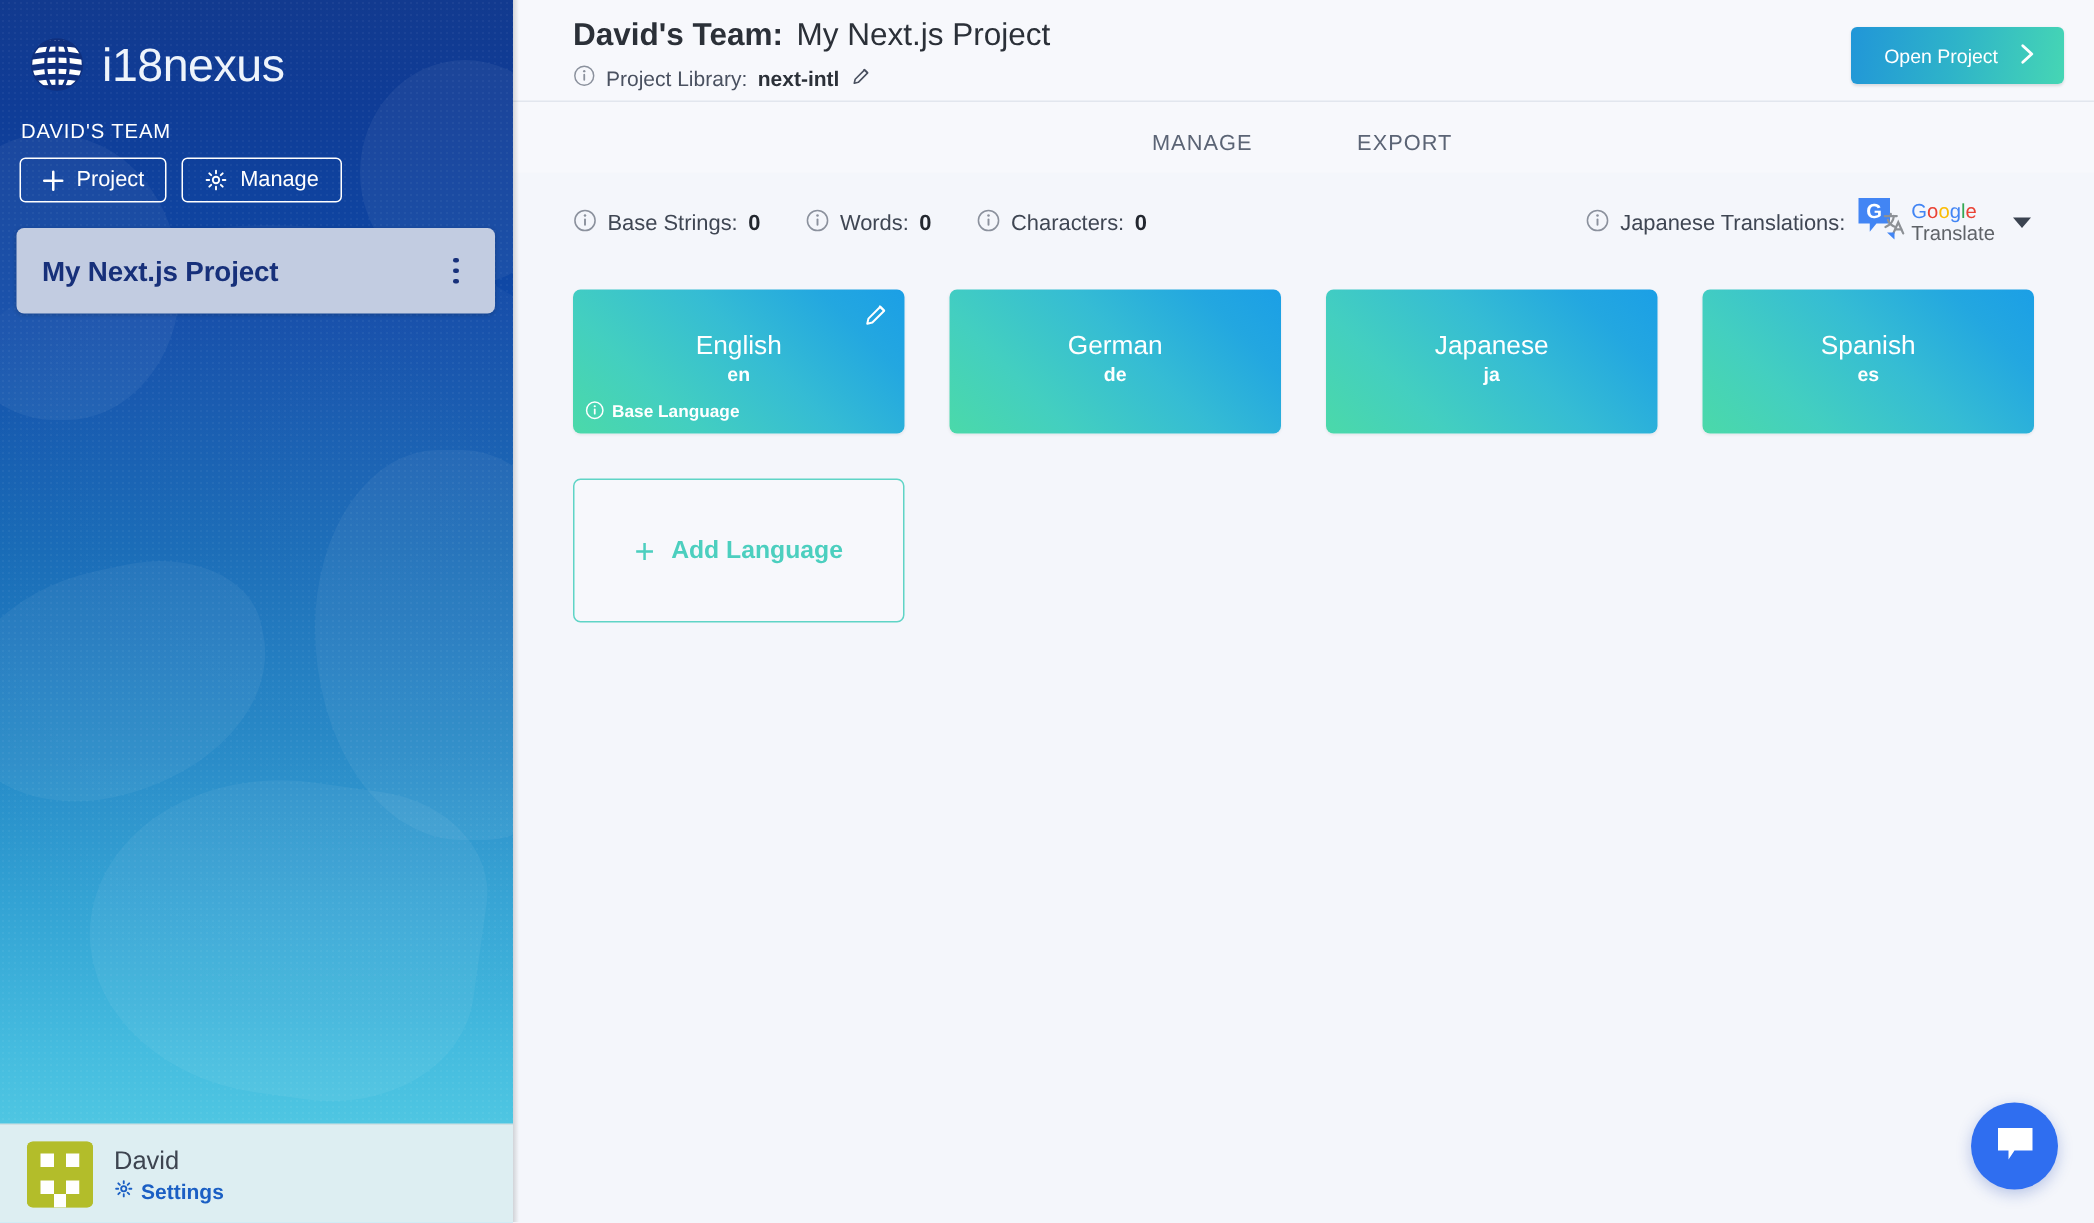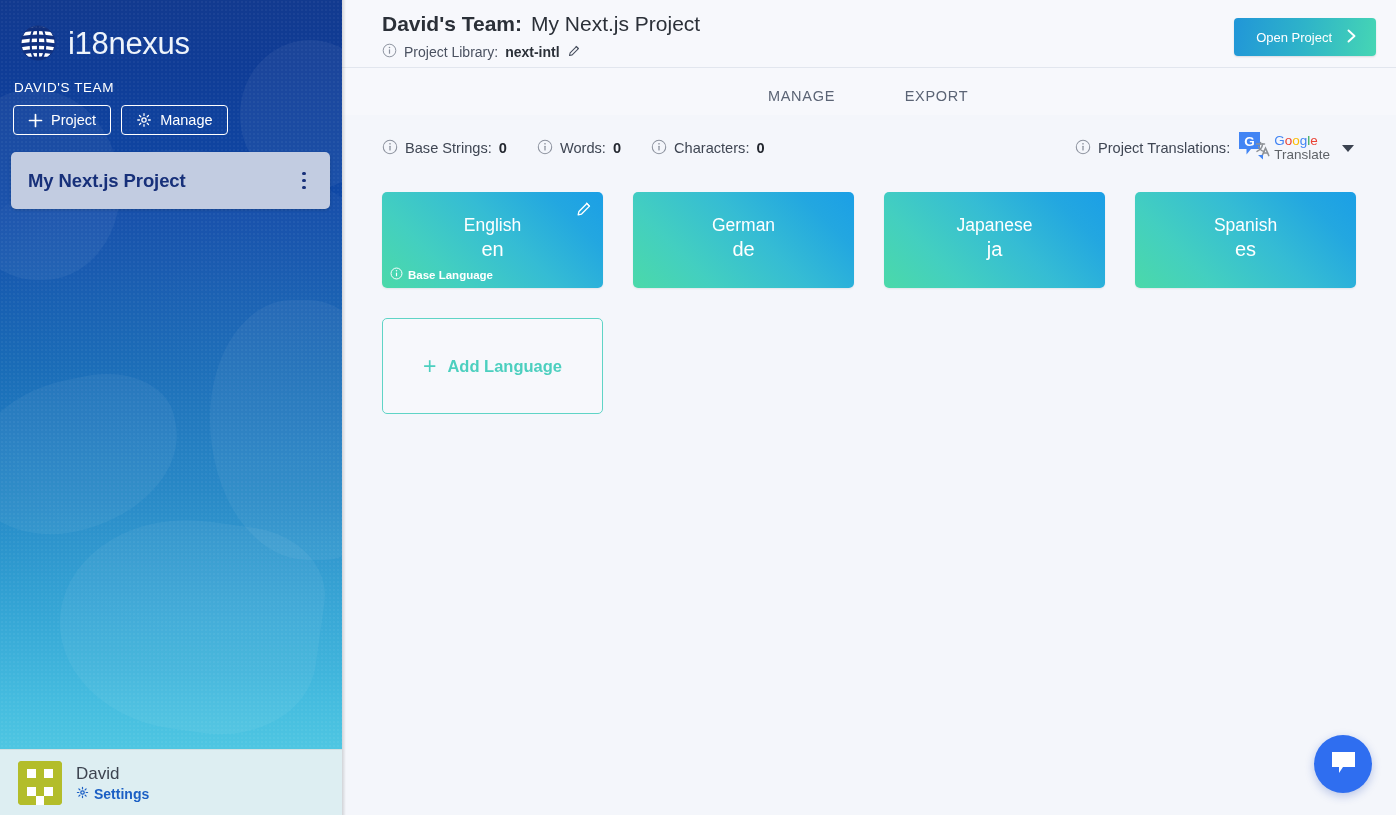--- a/index.html
+++ b/index.html
@@ -340,21 +340,21 @@
   .lang-card-body {
     height: 100%;
     display: flex;
     flex-direction: column;
     align-items: center;
     justify-content: center;
     gap: 1px;
     padding-bottom: 4px;
   }
   .lang-name { font-size: 17.5px; font-weight: 400; line-height: 1.2; }
-  .lang-code { font-size: 20px; font-weight: normal; line-height: 1.2; }
+  .lang-code { font-size: 13px; font-weight: bold; line-height: 1.2; }
   .card-edit {
     position: absolute;
     top: 7px; right: 8px;
     width: 20px; height: 20px;
     cursor: pointer;
   }
   .base-badge {
     position: absolute;
     left: 8px; bottom: 6px;
     display: inline-flex;
@@ -597,21 +597,21 @@
 
       <div class="mt-block">
         <span class="mt-label">
           <span class="info-icon">
             <svg width="16" height="16" viewBox="0 0 20 20" aria-hidden="true">
               <circle cx="10" cy="10" r="8.4" fill="none" stroke="#8b919d" stroke-width="1.3"></circle>
               <circle cx="10" cy="5.9" r="1.05" fill="#8b919d"></circle>
               <rect x="9.2" y="8.3" width="1.6" height="6.1" rx="0.8" fill="#8b919d"></rect>
             </svg>
           </span>
-          <span>Project Translations:</span>
+          <span>Japanese Translations:</span>
         </span>
 
         <span class="gt-logo">
           <span>
             <svg width="34" height="30" viewBox="0 0 34 30" aria-hidden="true">
               <path d="M1 1 h21 v17 h-9 l-4.5 5.5 v-5.5 H1 Z" fill="#4285f4"></path>
               <text x="11.5" y="14.6" font-family="Liberation Sans, sans-serif" font-size="13.5" font-weight="bold" fill="#ffffff" text-anchor="middle">G</text>
               <path d="M13 9 h20 v17 h-7 v5 l-5-5 h-8 Z" fill="#e9eaec" opacity="0.0"></path>
               <g stroke="#8d9196" stroke-width="1.5" fill="none" stroke-linecap="round">
                 <path d="M18.5 13 h8"></path>

